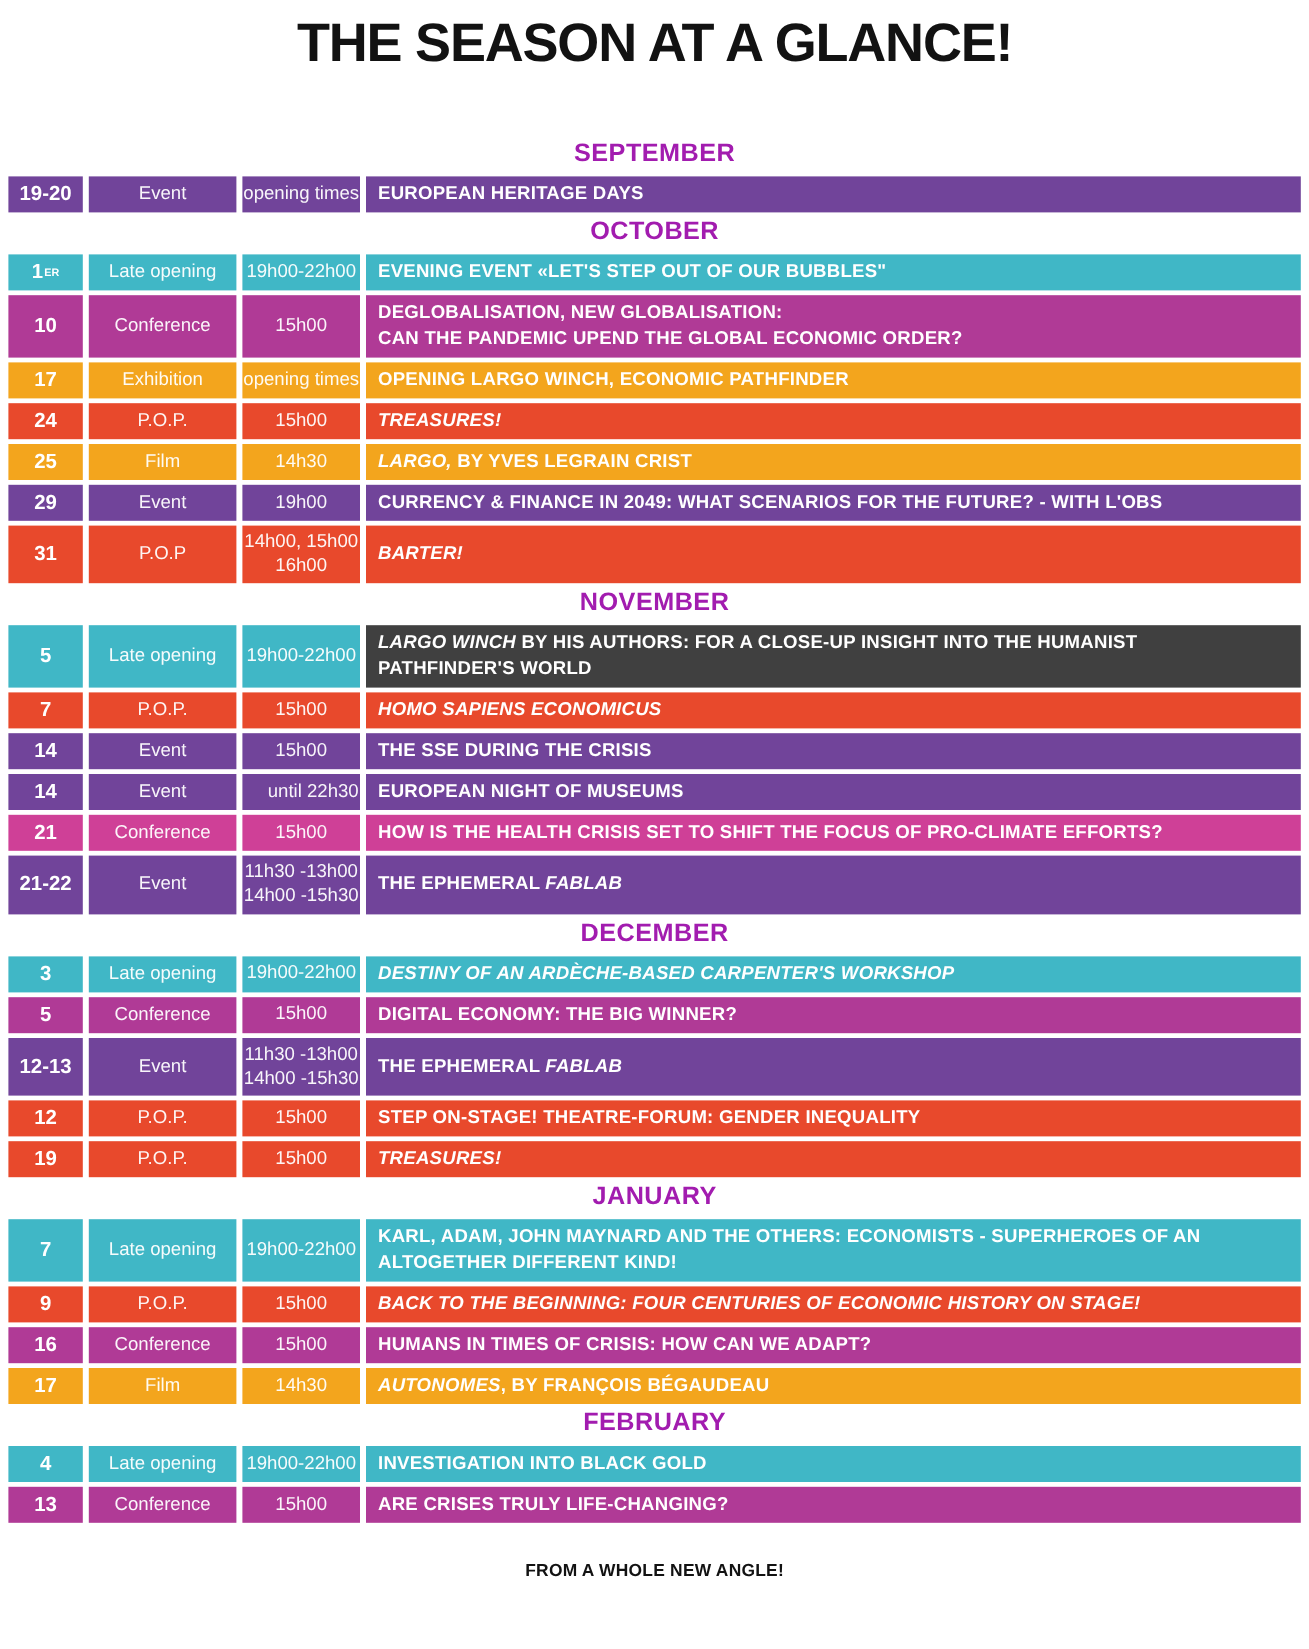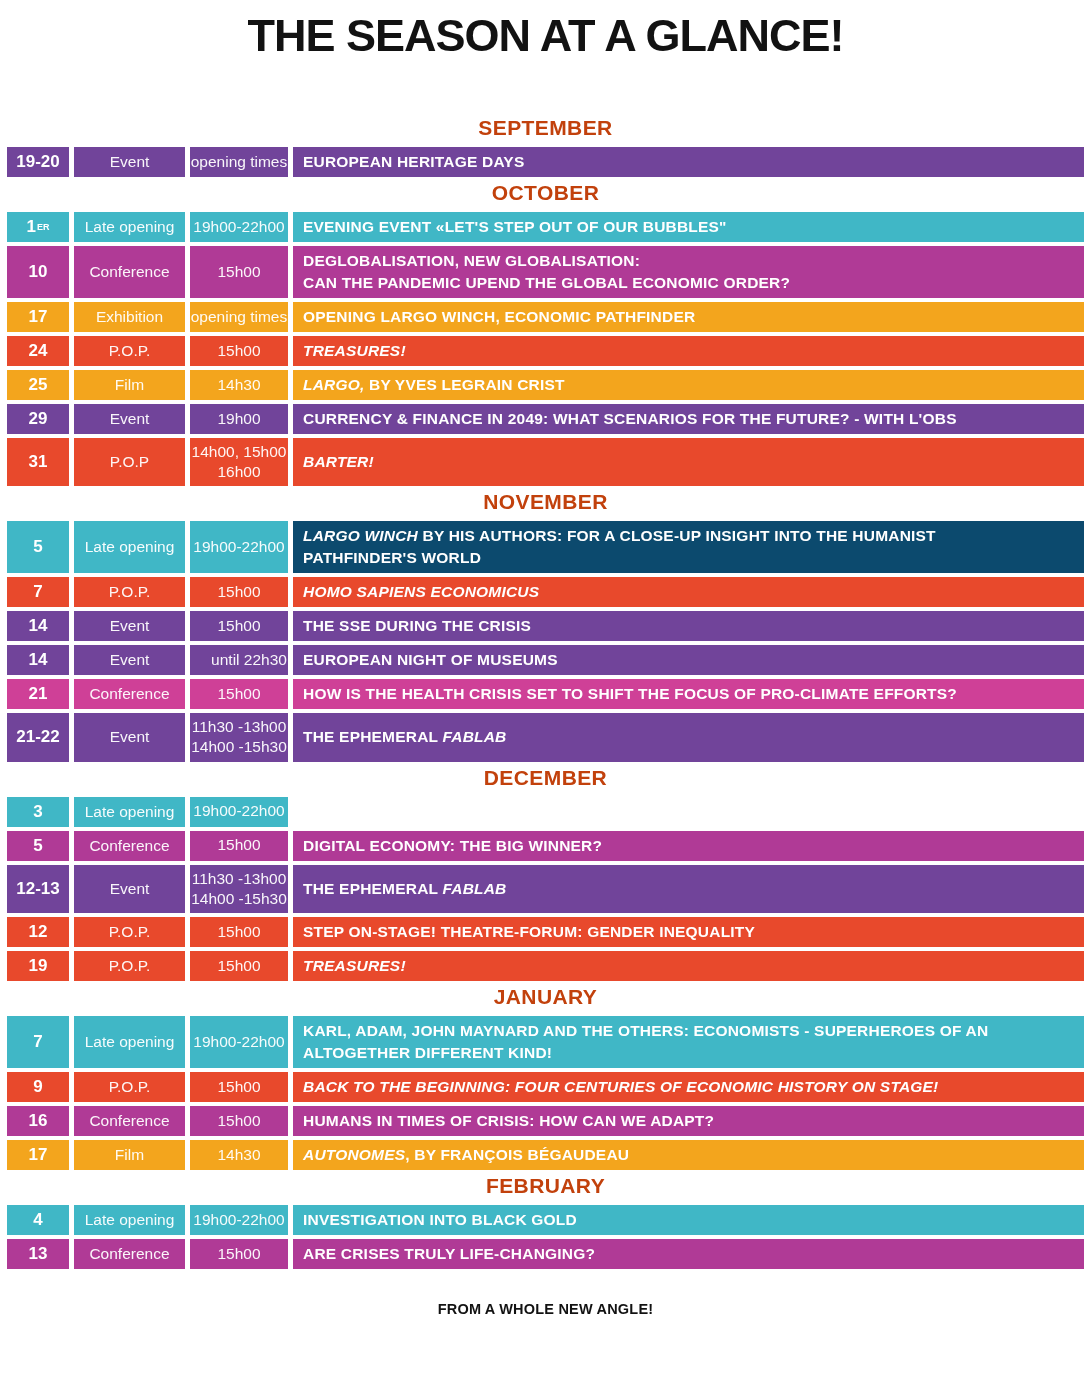--- a/index.html
+++ b/index.html
@@ -9,33 +9,33 @@
     -webkit-font-smoothing:antialiased;
   }
   .page{width:1091px;}
   .page-title{
     text-align:center;color:#121212;
     font-size:45px;font-weight:800;letter-spacing:-1px;
     margin:10px 0 54px 0;
   }
   .schedule{margin:0 7px;}
   .month-heading{
-    text-align:center;color:#c2410c;
+    text-align:center;color:#a21caf;
     font-size:21px;font-weight:800;letter-spacing:.4px;
     margin:3px 0 7px 0;
   }
   .row{display:flex;align-items:stretch;margin:0 0 4px 0;min-height:30px;}
   .cell{
     display:flex;align-items:center;justify-content:center;
     color:#fff;box-sizing:border-box;
   }
   .cell + .cell{margin-left:5px;}
   .cell-date{width:62px;font-size:17px;font-weight:bold;flex:none;}
   .cell-date sup{font-size:9px;line-height:0;margin-left:1px;}
-  .cell-type{width:111px;font-size:15.5px;font-weight:400;color:rgba(255,255,255,.95);flex:none;}
+  .cell-type{width:123px;font-size:15.5px;font-weight:400;color:rgba(255,255,255,.95);flex:none;}
   .cell-time{
     width:98px;font-size:15.5px;font-weight:400;color:rgba(255,255,255,.95);
     flex:none;flex-direction:column;line-height:1.3;text-align:center;padding:4px 0;
   }
   .cell-title{
     flex:1;flex-direction:column;align-items:flex-start;justify-content:center;
     padding:4px 10px;font-weight:bold;font-size:15.5px;line-height:1.42;
     letter-spacing:.2px;text-align:left;
   }
   .title-line{display:block;}
@@ -136,21 +136,21 @@
           <span class="title-line"><span class="seg-italic">BARTER!</span></span>
         </div>
       </div>
       <div class="month-heading">NOVEMBER</div>
       <div class="row">
         <div class="cell cell-date" style="background: rgb(64, 183, 198);">5</div>
         <div class="cell cell-type" style="background: rgb(64, 183, 198);">Late opening</div>
         <div class="cell cell-time" style="background: rgb(64, 183, 198);">
           <span class="title-line">19h00-22h00</span>
         </div>
-        <div class="cell cell-title" style="background: #0c4a6e;">
+        <div class="cell cell-title" style="background: #404040;">
           <span class="title-line"><span class="seg-italic">LARGO WINCH</span><span> BY HIS AUTHORS: FOR A CLOSE-UP INSIGHT INTO THE HUMANIST</span></span>
           <span class="title-line"><span>PATHFINDER'S WORLD</span></span>
         </div>
       </div>
       <div class="row">
         <div class="cell cell-date" style="background: rgb(232, 73, 44);">7</div>
         <div class="cell cell-type" style="background: rgb(232, 73, 44);">P.O.P.</div>
         <div class="cell cell-time" style="background: rgb(232, 73, 44);">
           <span class="title-line">15h00</span>
         </div>
@@ -198,20 +198,23 @@
         <div class="cell cell-title" style="background: rgb(113, 68, 154);">
           <span class="title-line"><span>THE EPHEMERAL </span><span class="seg-italic"> FABLAB</span></span>
         </div>
       </div>
       <div class="month-heading">DECEMBER</div>
       <div class="row">
         <div class="cell cell-date" style="background: rgb(64, 183, 198);">3</div>
         <div class="cell cell-type" style="background: rgb(64, 183, 198);">Late opening</div>
         <div class="cell cell-time" style="background: rgb(64, 183, 198);">
           <span class="title-line">19h00-22h00</span>
+        </div>
+        <div class="cell cell-title" style="background: rgb(64, 183, 198);">
+          <span class="title-line"><span class="seg-italic">DESTINY OF AN ARDÈCHE-BASED CARPENTER'S WORKSHOP</span></span>
         </div>
       </div>
       <div class="row">
         <div class="cell cell-date" style="background: rgb(176, 58, 150);">5</div>
         <div class="cell cell-type" style="background: rgb(176, 58, 150);">Conference</div>
         <div class="cell cell-time" style="background: rgb(176, 58, 150);">
           <span class="title-line">15h00</span>
         </div>
         <div class="cell cell-title" style="background: rgb(176, 58, 150);">
           <span class="title-line"><span>DIGITAL ECONOMY: THE BIG WINNER?</span></span>

